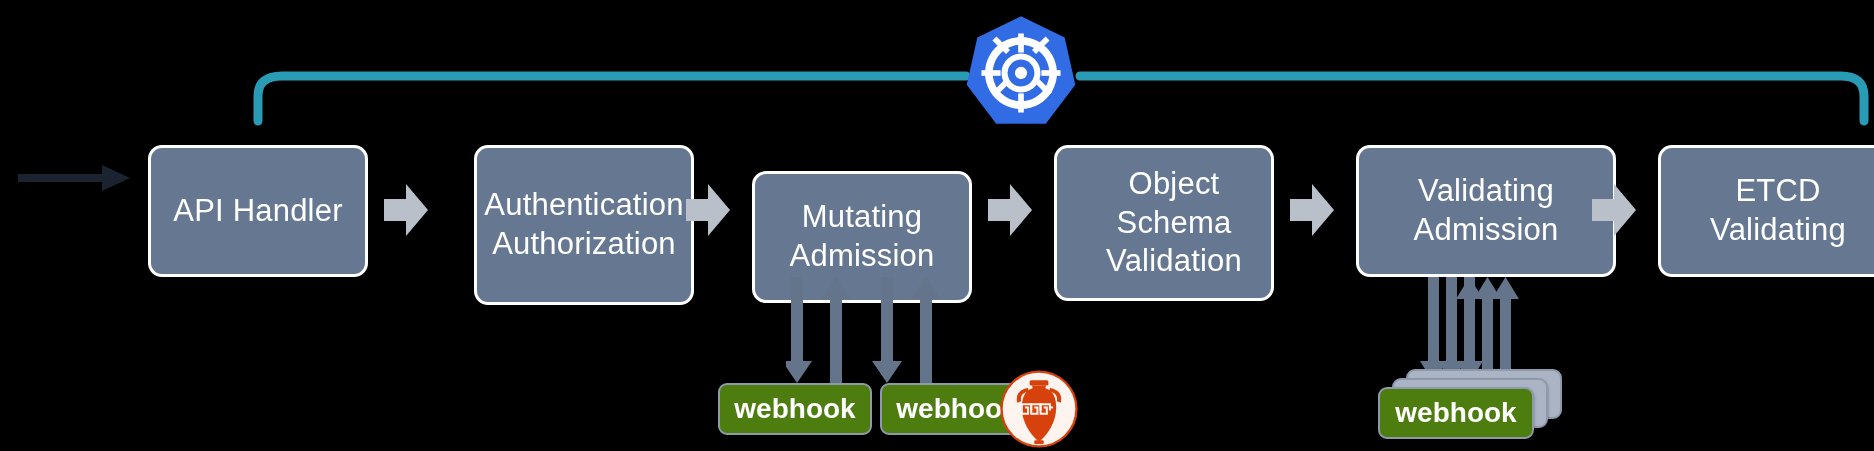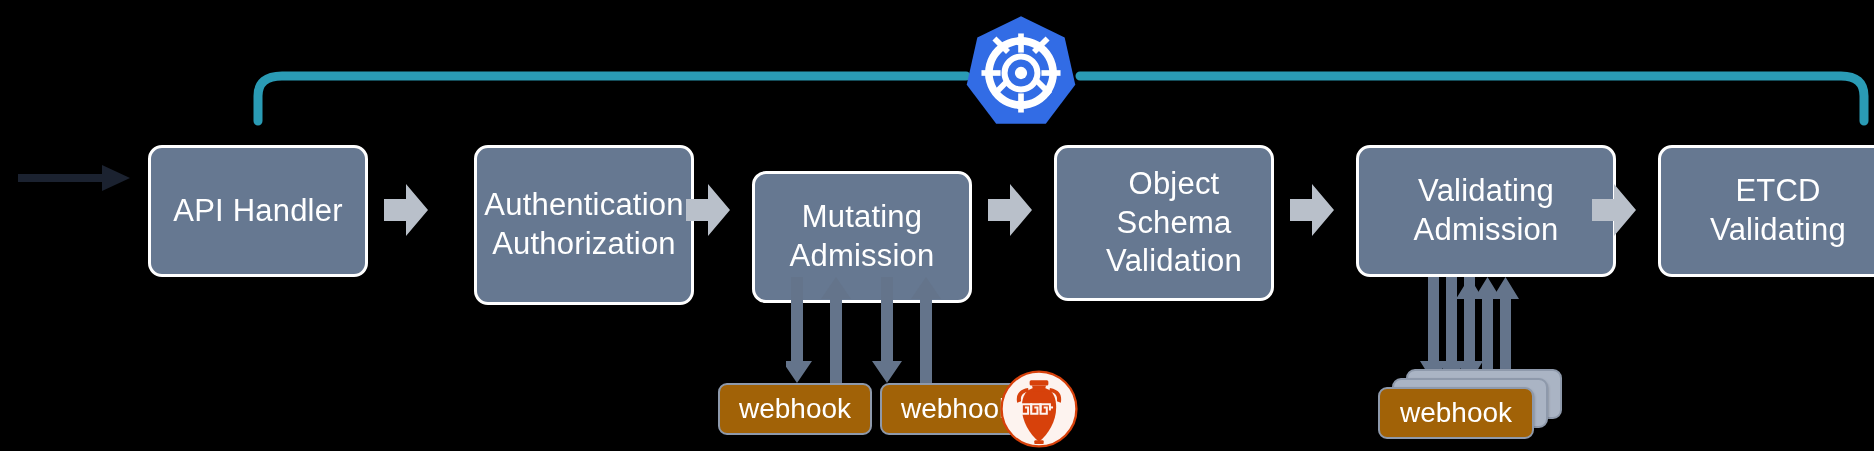--- a/index.html
+++ b/index.html
@@ -70,29 +70,29 @@
   
   .k8s-logo {
     position: absolute;
   }
   .k8s-logo svg { display: block; }
 
   
   .webhook-card {
     position: absolute;
     box-sizing: border-box;
-    background: #a16207;
+    background: #4d7c0f;
     border: 2px solid #8e99ab;
     border-radius: 9px;
     color: #ffffff;
     display: flex;
     align-items: center;
     justify-content: center;
     font-size: 28px;
-    font-weight: 400;
+    font-weight: 700;
     box-shadow: 0 2px 3px rgba(0,0,0,0.35);
   }
   .webhook-stack-back {
     position: absolute;
     box-sizing: border-box;
     background: #aab4c4;
     border: 2px solid #8e99ab;
     border-radius: 9px;
     box-shadow: 0 2px 3px rgba(0,0,0,0.35);
   }

